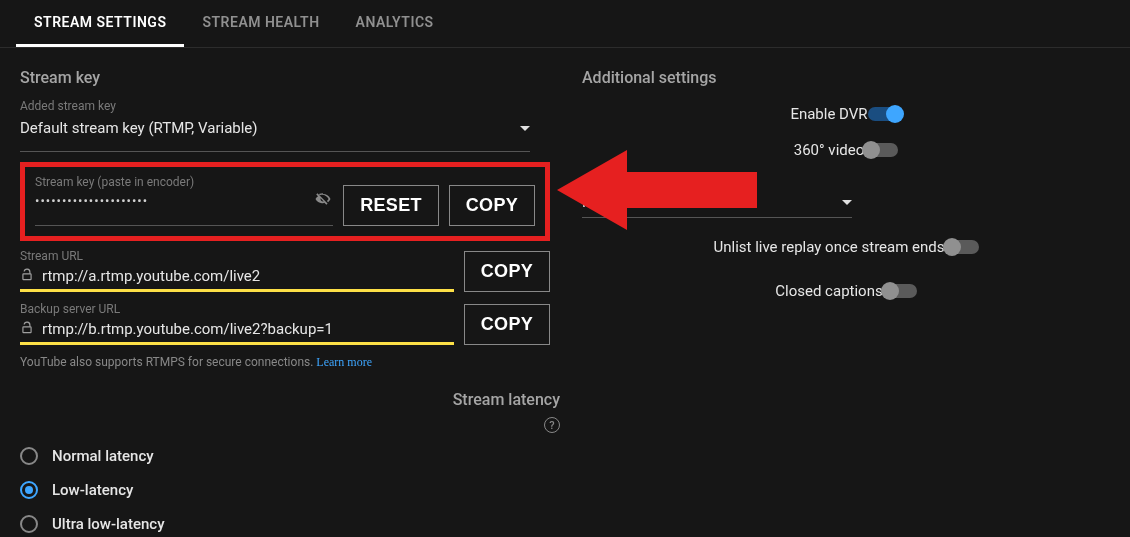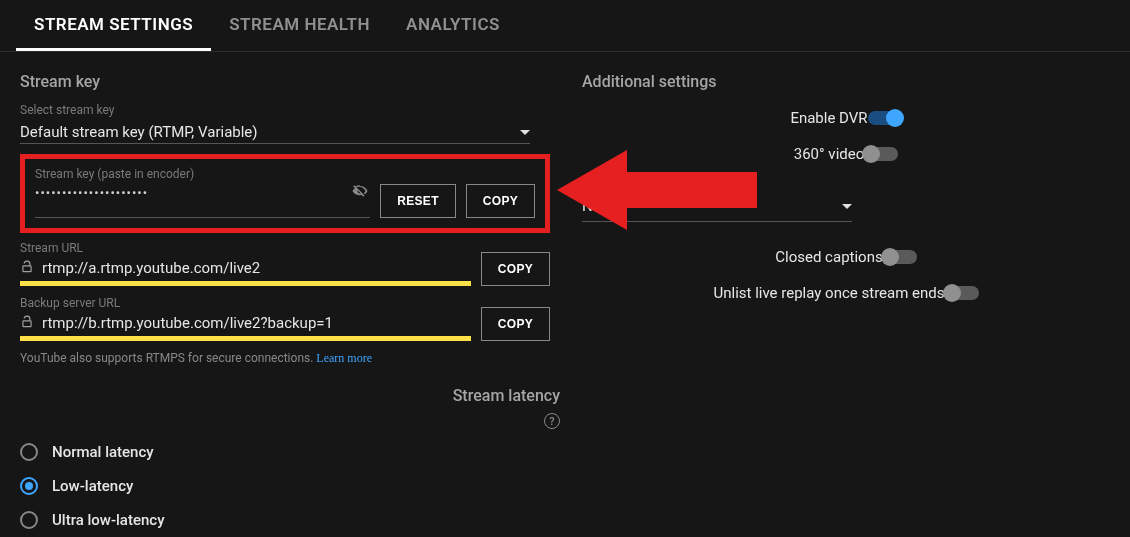--- a/index.html
+++ b/index.html
@@ -12,21 +12,21 @@
     overflow: hidden;
     position: relative;
   }
   .tabs {
     display: flex;
     border-bottom: 1px solid #2c2c2c;
     padding: 0 16px;
   }
   .tab {
     padding: 14px 18px;
-    font-size: 17px;
+    font-size: 14px;
     font-weight: 600;
     letter-spacing: 0.5px;
     color: #909090;
     cursor: pointer;
   }
   .tab.active {
     color: #ffffff;
     border-bottom: 3px solid #ffffff;
   }
   .content {
@@ -44,21 +44,21 @@
   .field-label {
     font-size: 12px;
     color: #7a7a7a;
     margin-bottom: 2px;
   }
   .select-row {
     display: flex;
     align-items: center;
     justify-content: space-between;
     border-bottom: 1px solid #555;
-    padding: 4px 0 2px 0;
+    padding: 4px 0 14px 0;
     margin-bottom: 10px;
     width: 510px;
   }
   .select-value {
     font-size: 15px;
     color: #e6e6e6;
   }
   .chevron {
     width: 0; height: 0;
     border-left: 5px solid transparent;
@@ -86,36 +86,36 @@
     height: 18px;
     display: flex;
     align-items: center;
     justify-content: space-between;
   }
   .eye-icon { color: #8a8a8a; cursor: pointer; }
   .btn {
     border: 1px solid #888;
     background: transparent;
     color: #fff;
-    font-size: 12px;
+    font-size: 18px;
     font-weight: 600;
     padding: 9px 16px;
     cursor: pointer;
     letter-spacing: 0.3px;
   }
   .url-row {
     display: flex;
     align-items: flex-end;
     gap: 10px;
     margin-bottom: 10px;
     width: 530px;
   }
   .url-field {
     flex: 1;
-    border-bottom: 5px solid #fde047;
+    border-bottom: 3px solid #fde047;
     padding-bottom: 4px;
   }
   .url-value {
     display: flex;
     align-items: center;
     gap: 8px;
     font-size: 15px;
     color: #e6e6e6;
     padding-top: 2px;
   }
@@ -200,21 +200,21 @@
 <div class="tabs">
   <div class="tab active">STREAM SETTINGS</div>
   <div class="tab">STREAM HEALTH</div>
   <div class="tab">ANALYTICS</div>
 </div>
 
 <div class="content">
   <div class="col-left">
     <div class="section-title">Stream key</div>
 
-    <div class="field-label">Select stream key</div>
+    <div class="field-label">Added stream key</div>
     <div class="select-row">
       <span class="select-value">Default stream key (RTMP, Variable)</span>
       <span class="chevron"></span>
     </div>
 
     <div class="key-block">
       <div class="key-field">
         <div class="field-label">Stream key (paste in encoder)</div>
         <div class="key-input">
           <span>•••••••••••••••••••••</span>
@@ -300,27 +300,27 @@
     </div>
 
     <div class="delay-block">
       <div class="field-label">Added delay</div>
       <div class="delay-select">
         <span class="select-value">None</span>
         <span class="chevron"></span>
       </div>
     </div>
 
+    <div class="setting-row">
+      <span class="setting-label">Unlist live replay once stream ends</span>
+      <span class="toggle"></span>
+    </div>
+
     <div class="setting-row" style="margin-top:26px;">
       <span class="setting-label">Closed captions</span>
       <span class="toggle"></span>
     </div>
-
-    <div class="setting-row">
-      <span class="setting-label">Unlist live replay once stream ends</span>
-      <span class="toggle"></span>
-    </div>
   </div>
 </div>
 
 <svg class="arrow-annotation" width="200" height="80" viewBox="0 0 200 80">
   <polygon points="0,40 70,0 70,22 200,22 200,58 70,58 70,80" fill="#e62020"></polygon>
 </svg>
 
 </body></html>

